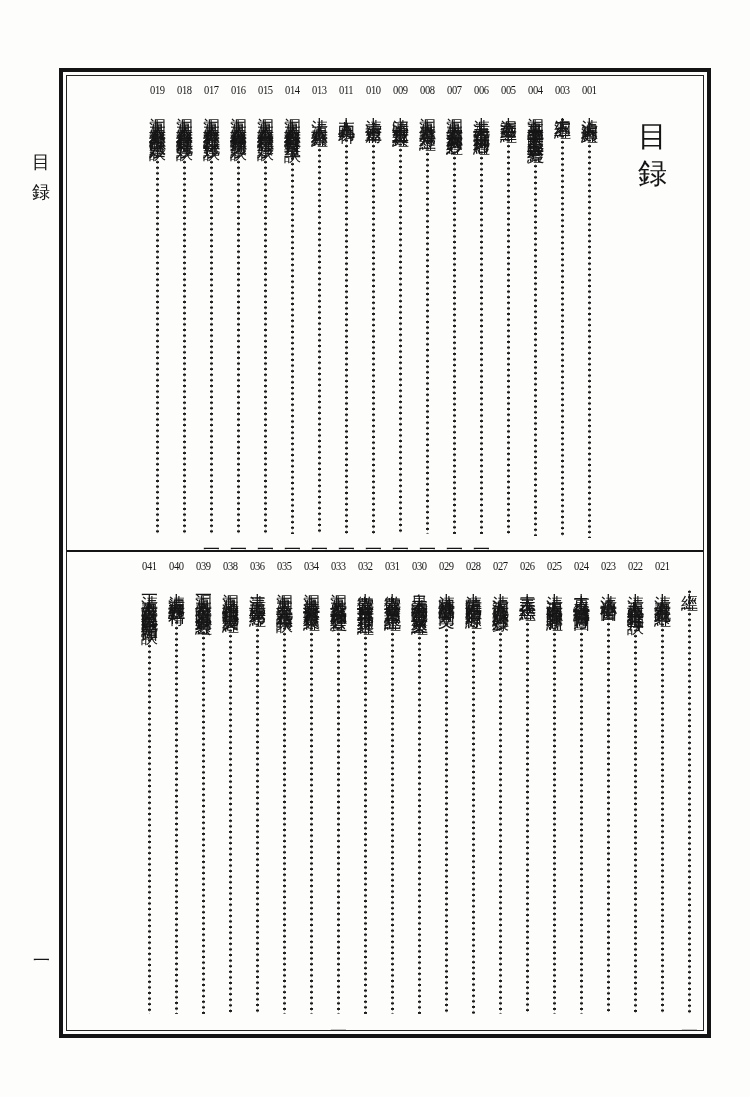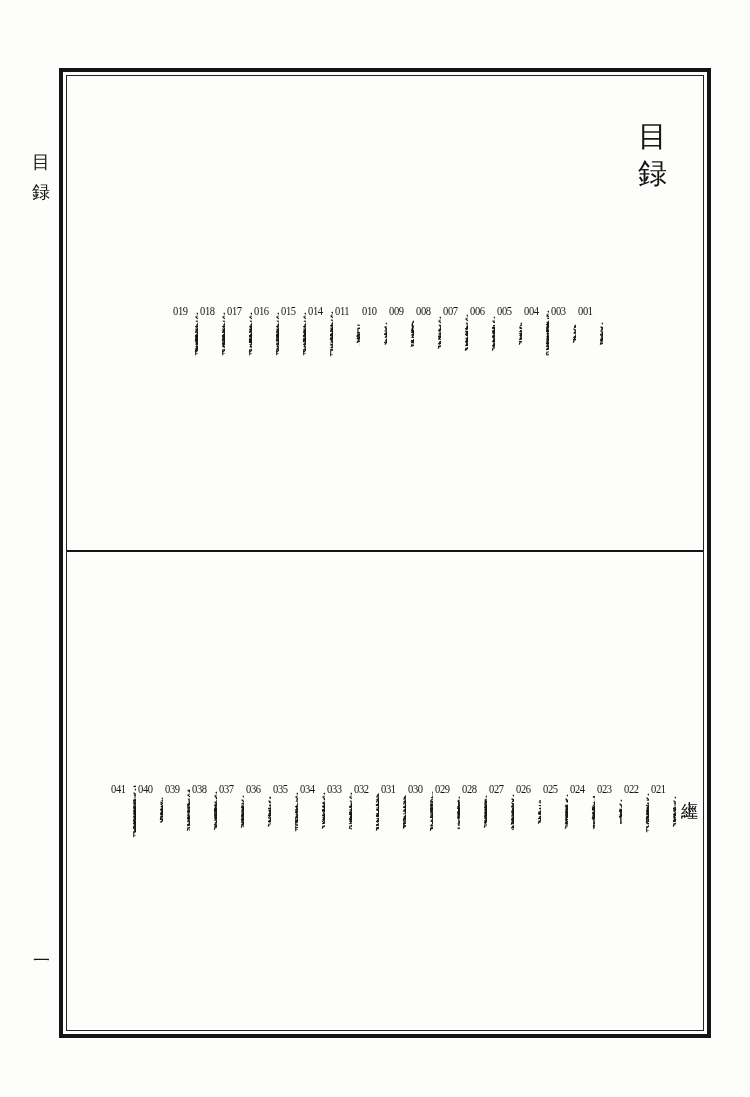--- a/index.html
+++ b/index.html
@@ -25,21 +25,21 @@
   .sec-top{height:474px;}
   .sec-bottom{flex:1;border-top:2px solid #141414;}
   
   .headercol{width:100px;display:flex;justify-content:center;}
   .header-title{
     writing-mode:vertical-rl;text-orientation:upright;
     font-size:29px;letter-spacing:35px;margin-top:26px;line-height:100px;
   }
   
   .col{
-    width:27px;display:flex;flex-direction:row;align-items:center;
+    width:27px;display:flex;flex-direction:column;align-items:center;
     box-sizing:border-box;padding-bottom:4px;overflow:hidden;flex:0 0 27px;
   }
   .colnum{
     height:27px;display:flex;align-items:center;justify-content:center;
     font-size:13.5px;letter-spacing:-0.5px;transform:scaleX(.78);
     white-space:nowrap;
   }
   .coltitle{
     writing-mode:vertical-rl;text-orientation:upright;
     font-size:17px;letter-spacing:2px;line-height:27px;margin-top:1px;
@@ -129,20 +129,26 @@
           <div class="leader"></div>
           <div class="colpage">一四八</div>
         </div>
         <div class="col">
           <div class="colnum">011</div>
           <div class="coltitle">太上九真明科</div>
           <div class="leader"></div>
           <div class="colpage">一五二</div>
         </div>
         <div class="col">
+          <div class="colnum">013</div>
+          <div class="coltitle">上清太上八素真經</div>
+          <div class="leader"></div>
+          <div class="colpage">一七一</div>
+        </div>
+        <div class="col">
           <div class="colnum">014</div>
           <div class="coltitle">洞真太上八素真經服食日月皇華訣</div>
           <div class="leader"></div>
           <div class="colpage">一八一</div>
         </div>
         <div class="col">
           <div class="colnum">015</div>
           <div class="coltitle">洞真太上八素真經精耀三景妙訣</div>
           <div class="leader"></div>
           <div class="colpage">一九〇</div>
@@ -271,26 +277,20 @@
           <div class="leader"></div>
           <div class="colpage">三三九</div>
         </div>
         <div class="col">
           <div class="colnum">036</div>
           <div class="coltitle">上清三元玉檢三元布經</div>
           <div class="leader"></div>
           <div class="colpage">三四四</div>
         </div>
         <div class="col">
-          <div class="colnum">037</div>
-          <div class="coltitle">上清丹景道精隱地八術經</div>
-          <div class="leader"></div>
-          <div class="colpage">三六〇</div>
-        </div>
-        <div class="col">
           <div class="colnum">038</div>
           <div class="coltitle">洞真上清神州七轉七變舞天經</div>
           <div class="leader"></div>
           <div class="colpage">三六七</div>
         </div>
         <div class="col">
           <div class="colnum">039</div>
           <div class="coltitle">洞真太一帝君太丹隱書洞真玄經</div>
           <div class="leader"></div>
           <div class="colpage">三七八</div>

